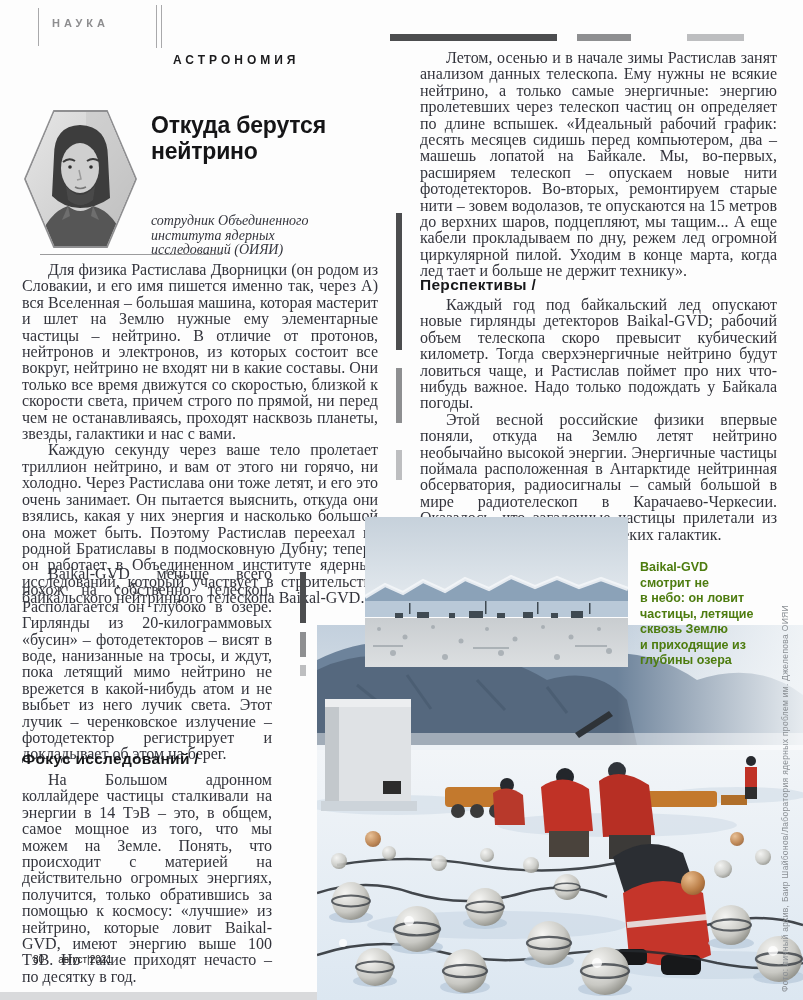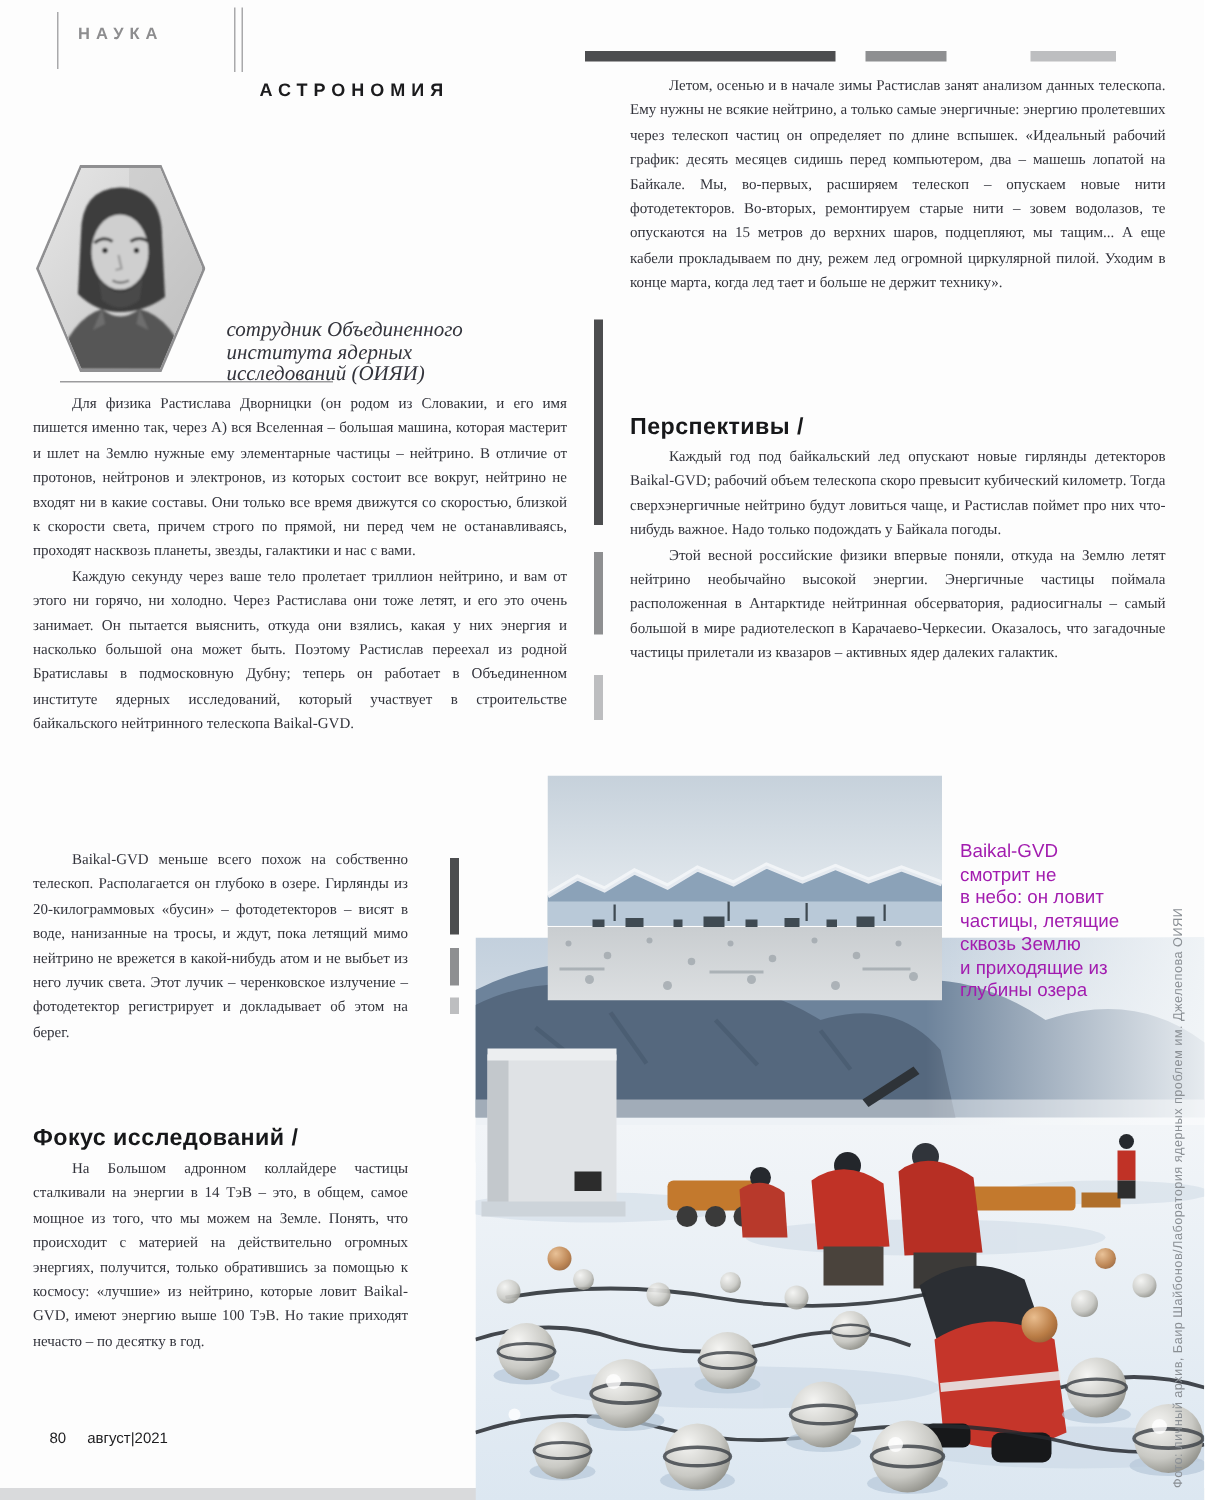--- a/index.html
+++ b/index.html
@@ -24,30 +24,30 @@
   .art-title{position:absolute;left:151px;top:112px;width:230px;
     font-family:"Liberation Sans",sans-serif;font-weight:bold;font-size:23px;line-height:26px;
     color:#151517;white-space:pre-line;letter-spacing:-0.2px;}
   .author-name{position:absolute;left:151px;top:175px;width:230px;font-style:italic;font-weight:bold;
     font-size:16.5px;line-height:20px;letter-spacing:2.5px;color:#26262a;white-space:pre-line;}
   .author-aff{position:absolute;left:151px;top:214px;width:235px;font-style:italic;
     font-size:14px;line-height:14.5px;color:#33343c;white-space:pre-line;}
   .rule{position:absolute;height:1px;background:#9b9b9d;}
 
   
-  .col{position:absolute;text-align:justify;font-size:10px;line-height:16.4px;}
+  .col{position:absolute;text-align:justify;font-size:16px;line-height:16.4px;}
   .col p{margin:0;text-indent:26px;}
   .subhead{position:absolute;font-family:"Liberation Sans",sans-serif;font-weight:bold;
     font-size:15.5px;color:#17181a;letter-spacing:0.3px;}
 
   
   .photo{position:absolute;display:block;}
   .caption{position:absolute;left:640px;top:560px;width:136px;
-    font-family:"Liberation Sans",sans-serif;font-weight:normal;font-size:12.5px;line-height:15.5px;
-    color:#a21caf;white-space:pre-line;}
+    font-family:"Liberation Sans",sans-serif;font-weight:bold;font-size:12.5px;line-height:15.5px;
+    color:#4d7c0f;white-space:pre-line;}
   .credit{position:absolute;left:780px;top:992px;width:437px;transform-origin:0 0;
     transform:rotate(-90deg);font-family:"Liberation Sans",sans-serif;font-size:8.5px;
     color:#8a8f94;letter-spacing:0.3px;white-space:nowrap;}
 
   .footer{position:absolute;left:33px;top:954px;font-family:"Liberation Sans",sans-serif;
     font-weight:normal;font-size:10px;color:#1c1c1e;}
   .footer .issue{margin-left:14px;}
   .bottom-strip{position:absolute;left:0;top:992px;width:803px;height:8px;background:#d9dadc;}
 </style>
 </head>
@@ -89,20 +89,22 @@
           <path d="M53,58 l2,9 l-4,1" stroke="#9a9a9a" stroke-width="1.5" fill="none"></path>
           <path d="M40,74 Q54,92 69,74 L67,88 Q54,98 42,88 Z" fill="#4a4a4a"></path>
           <path d="M49,75 q5,3 11,0" stroke="#777" stroke-width="1.5" fill="none"></path>
           <path d="M10,134 Q22,100 42,94 Q54,104 67,94 Q90,100 100,134 Z" fill="#565656"></path>
           <path d="M42,94 l-6,14 l8,-4 M67,94 l6,14 l-8,-4" fill="#6e6e6e"></path>
         </g>
       </svg>
     </div>
   </div>
 
+  <div class="art-title">Откуда берутся
+нейтрино</div>
   <div class="author-aff">сотрудник Объединенного
 института ядерных
 исследований (ОИЯИ)</div>
   <div class="rule" style="left:40px;top:254px;width:182px;"></div>
 
   <div class="col" style="left:22px;top:262px;width:356px;">
     <p>Для физика Растислава Дворницки (он родом из Словакии, и его имя пишется именно так, через А) вся Вселенная – большая машина, которая мастерит и шлет на Землю нужные ему элементарные частицы – нейтрино. В отличие от протонов, нейтронов и электронов, из которых состоит все вокруг, нейтрино не входят ни в какие составы. Они только все время движутся со скоростью, близкой к скорости света, причем строго по прямой, ни перед чем не останавливаясь, проходят насквозь планеты, звезды, галактики и нас с вами.</p>
     <p>Каждую секунду через ваше тело пролетает триллион нейтрино, и вам от этого ни горячо, ни холодно. Через Растислава они тоже летят, и его это очень занимает. Он пытается выяснить, откуда они взялись, какая у них энергия и насколько большой она может быть. Поэтому Растислав переехал из родной Братиславы в подмосковную Дубну; теперь он работает в Объединенном институте ядерных исследований, который участвует в строительстве байкальского нейтринного телескопа Baikal-GVD.</p>
   </div>
   <div class="col" style="left:22px;top:566px;width:250px;">

